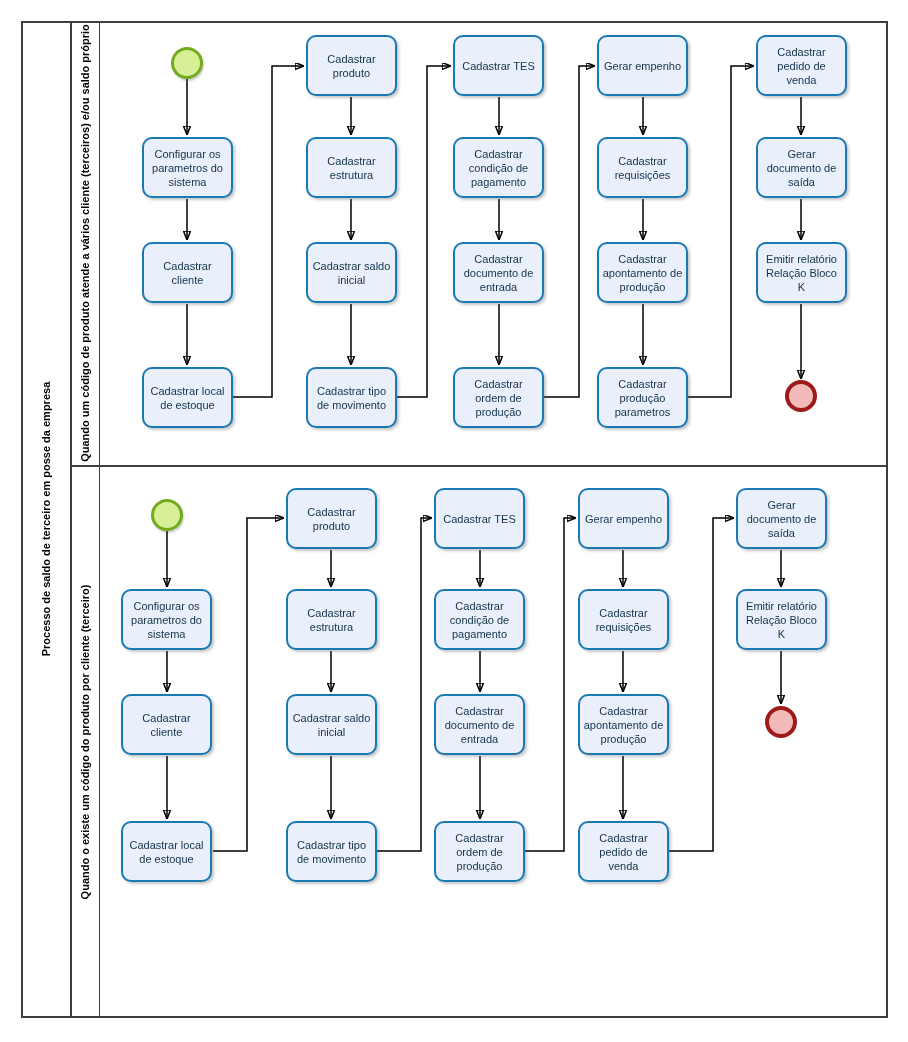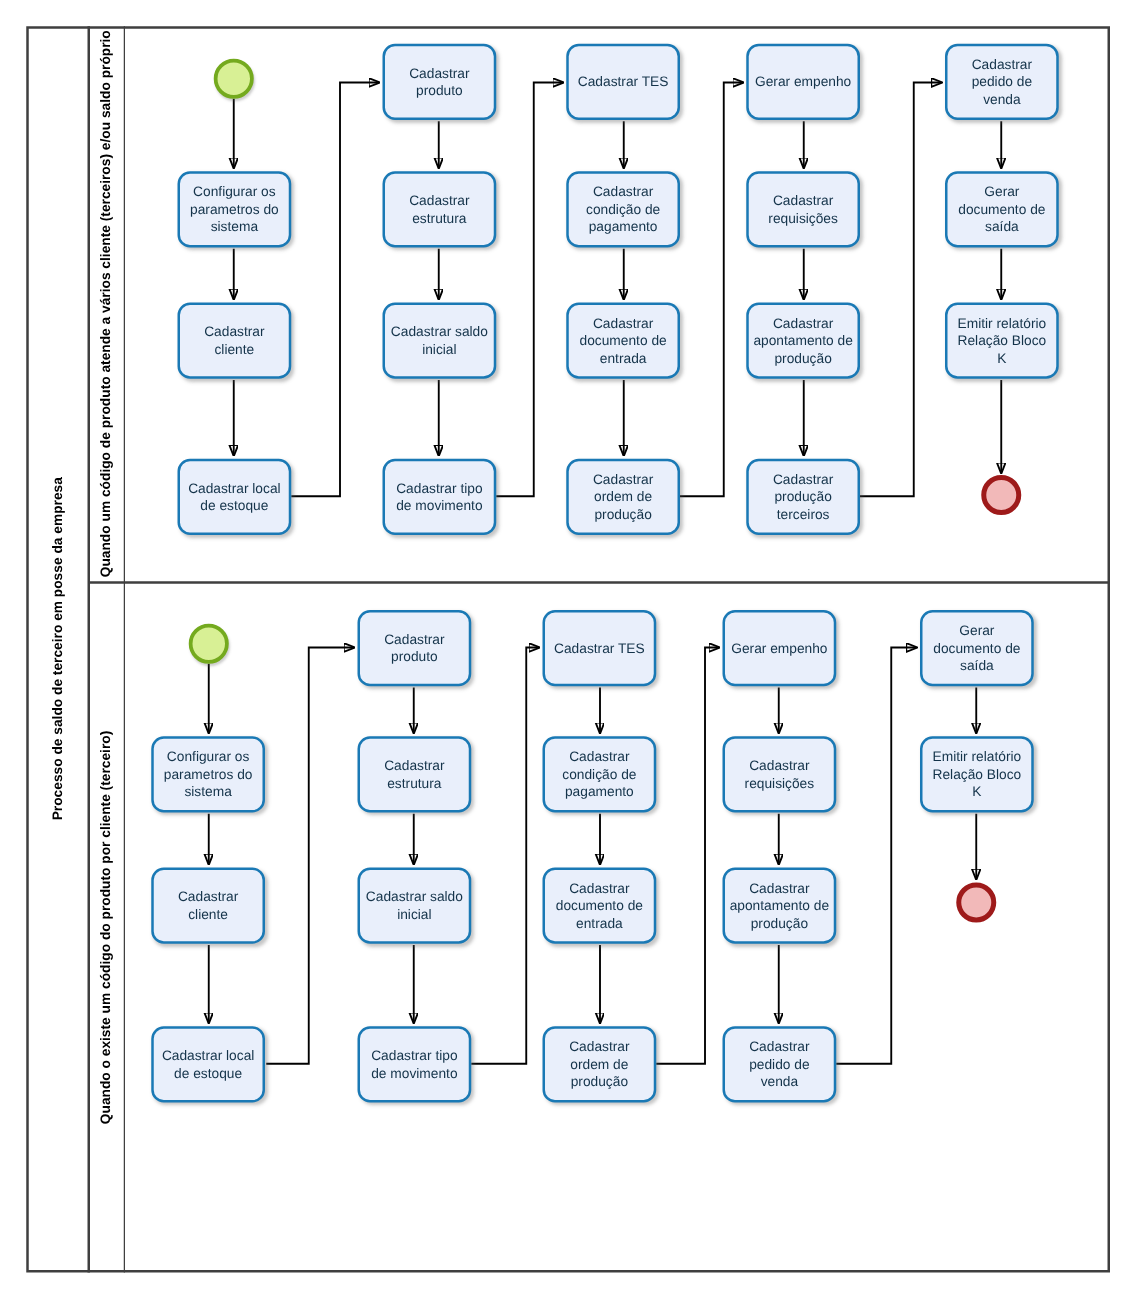--- a/index.html
+++ b/index.html
@@ -116,21 +116,21 @@
   <div class="task" style="left:306px;top:137px;">Cadastrar estrutura</div>
   <div class="task" style="left:306px;top:242px;">Cadastrar saldo inicial</div>
   <div class="task" style="left:306px;top:367px;">Cadastrar tipo de movimento</div>
   <div class="task" style="left:453px;top:35px;">Cadastrar TES</div>
   <div class="task" style="left:453px;top:137px;">Cadastrar condição de pagamento</div>
   <div class="task" style="left:453px;top:242px;">Cadastrar documento de entrada</div>
   <div class="task" style="left:453px;top:367px;">Cadastrar ordem de produção</div>
   <div class="task" style="left:597px;top:35px;">Gerar empenho</div>
   <div class="task" style="left:597px;top:137px;">Cadastrar requisições</div>
   <div class="task" style="left:597px;top:242px;">Cadastrar apontamento de produção</div>
-  <div class="task" style="left:597px;top:367px;">Cadastrar produção terceiros</div>
+  <div class="task" style="left:597px;top:367px;">Cadastrar produção parametros</div>
   <div class="task" style="left:756px;top:35px;">Cadastrar pedido de venda</div>
   <div class="task" style="left:756px;top:137px;">Gerar documento de saída</div>
   <div class="task" style="left:756px;top:242px;">Emitir relatório Relação Bloco K</div>
 
   <div class="event start" style="left:151px;top:499px;"></div>
   <div class="event end" style="left:765px;top:706px;"></div>
 
   <div class="task" style="left:121px;top:589px;">Configurar os parametros do sistema</div>
   <div class="task" style="left:121px;top:694px;">Cadastrar cliente</div>
   <div class="task" style="left:121px;top:821px;">Cadastrar local de estoque</div>

